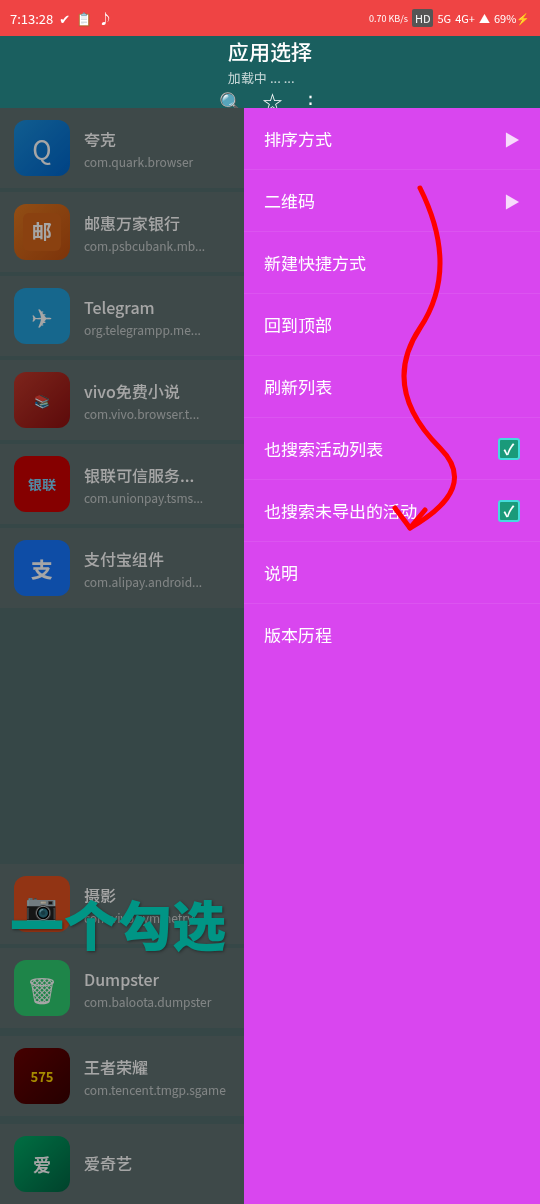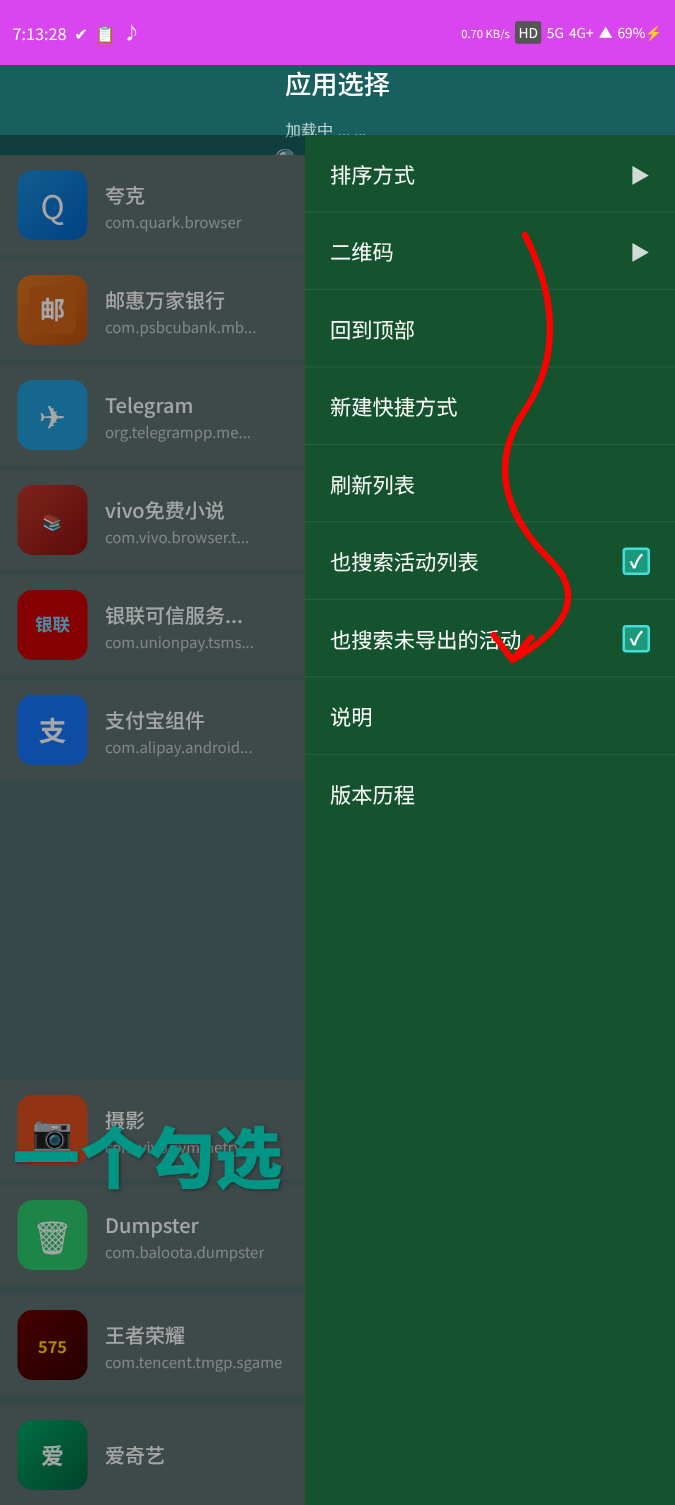--- a/index.html
+++ b/index.html
@@ -7,22 +7,22 @@
       width: 540px;
       height: 1204px;
       background: #546e6e;
       font-family: 'Noto Sans SC', sans-serif;
       overflow: hidden;
       position: relative;
     }
 
     
     .status-bar {
-      background: #d946ef;
-      height: 52px;
+      background: #ef4444;
+      height: 36px;
       display: flex;
       align-items: center;
       justify-content: space-between;
       padding: 0 10px;
       color: white;
       font-size: 13px;
     }
     .status-left { display: flex; align-items: center; gap: 6px; }
     .status-right { display: flex; align-items: center; gap: 4px; font-size: 11px; }
 
@@ -37,22 +37,21 @@
       flex-direction: column;
     }
     .header-title h1 {
       color: white;
       font-size: 21px;
       font-weight: 500;
     }
     .header-title p {
       color: rgba(255,255,255,0.75);
       font-size: 13px;
-      margin-top: 14px;
-      font-family: Liberation Serif, serif;
+      margin-top: 2px;
     }
     .header-icons {
       display: flex;
       align-items: center;
       gap: 18px;
     }
     .header-icon {
       color: white;
       font-size: 20px;
       cursor: pointer;
@@ -131,21 +130,21 @@
 
     
     .overlay-left {
       width: 244px;
       background: rgba(0,0,0,0.35);
     }
 
     
     .menu-panel {
       flex: 1;
-      background: #14532d;
+      background: #d946ef;
       display: flex;
       flex-direction: column;
     }
 
     .menu-item {
       padding: 18px 20px;
       color: white;
       font-size: 17px;
       display: flex;
       align-items: center;
@@ -286,25 +285,25 @@
       <span>排序方式</span>
       <span class="menu-item-arrow">▶</span>
     </div>
 
     <div class="menu-item">
       <span>二维码</span>
       <span class="menu-item-arrow">▶</span>
     </div>
 
     <div class="menu-item">
+      <span>新建快捷方式</span>
+    </div>
+
+    <div class="menu-item">
       <span>回到顶部</span>
-    </div>
-
-    <div class="menu-item">
-      <span>新建快捷方式</span>
     </div>
 
     <div class="menu-item">
       <span>刷新列表</span>
     </div>
 
     <div class="menu-item">
       <span>也搜索活动列表</span>
       <div class="menu-checkbox checked"></div>
     </div>

